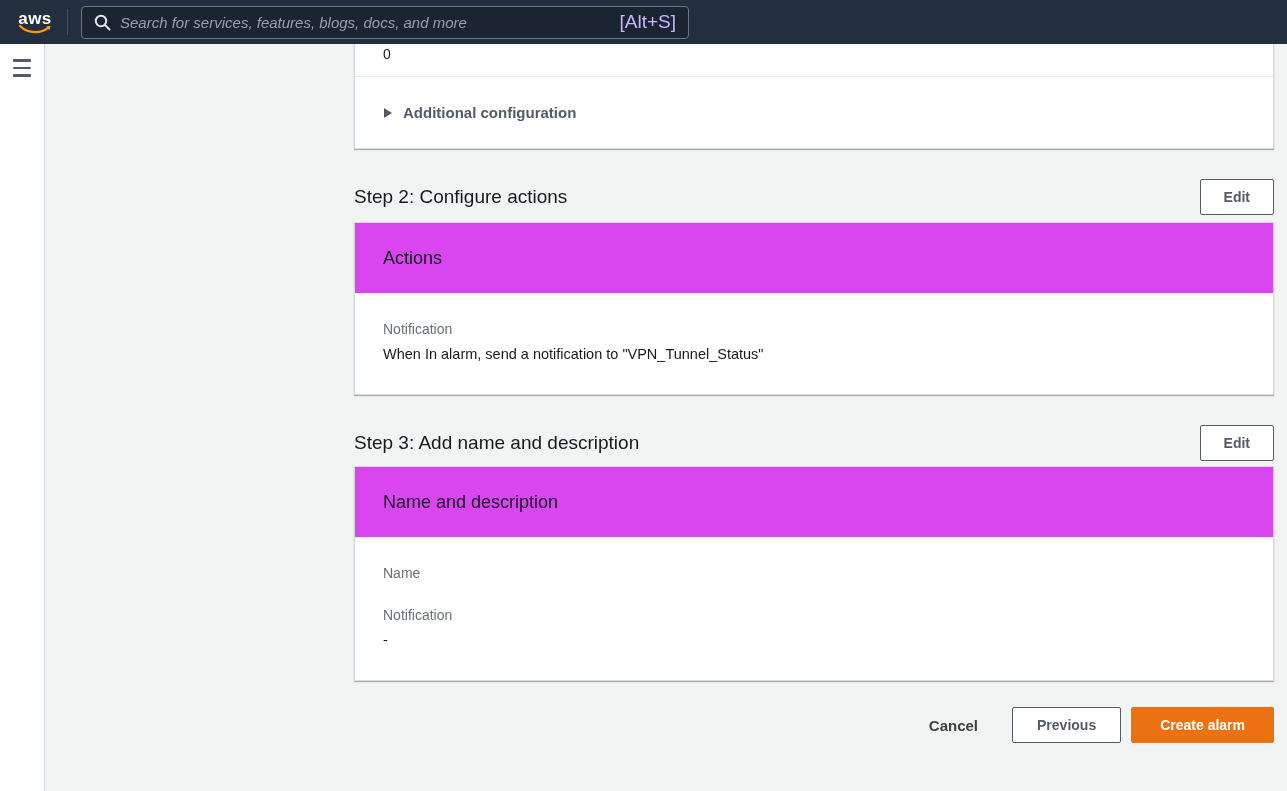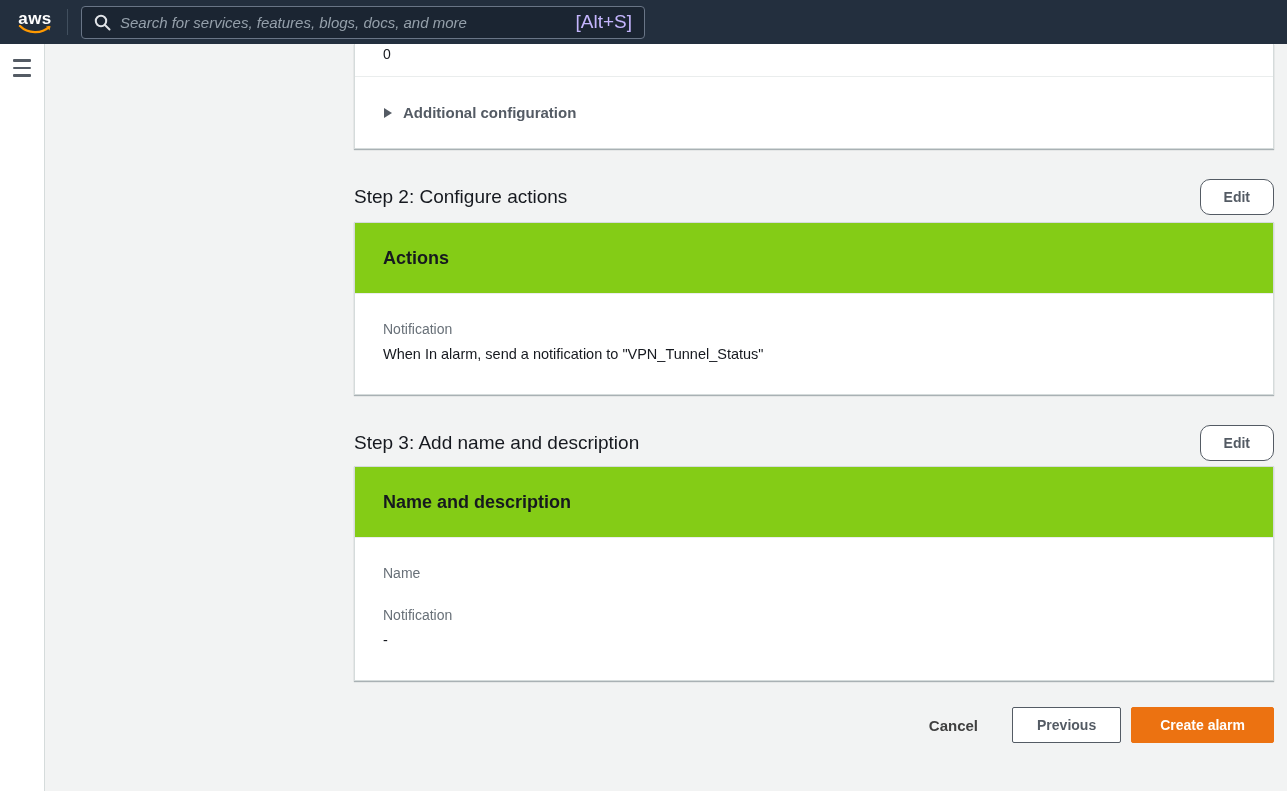--- a/index.html
+++ b/index.html
@@ -33,21 +33,21 @@
     padding: 0 14px 0 21px; cursor: pointer; height: 100%;
   }
   .grid-icon {
     display: grid; grid-template-columns: repeat(3, 4px);
     grid-template-rows: repeat(3, 4px); gap: 2.5px;
   }
   .grid-icon i { background: #ffffff; border-radius: 1px; }
   .services-label { color: #ffffff; font-size: 13.5px; font-weight: bold; }
   .searchbox {
     display: flex; align-items: center;
-    width: 564px; height: 33px; margin-left: 13px;
+    width: 608px; height: 33px; margin-left: 13px;
     background: #1b2532; border: 1px solid #697586; border-radius: 4px;
     padding: 0 12px; cursor: text;
   }
   .search-icon { flex: 0 0 auto; margin-right: 9px; }
   .search-placeholder {
     flex: 1; font-style: italic; font-size: 15px; color: #95a0ab;
     white-space: nowrap; overflow: hidden;
   }
   .search-shortcut { font-size: 19px; color: #c4b5fd; margin-left: 10px; }
 
@@ -97,37 +97,37 @@
   .btn {
     font-family: "Liberation Sans", sans-serif;
     font-size: 14px; font-weight: bold;
     border-radius: 2px; cursor: pointer; line-height: 1;
     height: 36px; display: inline-flex; align-items: center; justify-content: center;
   }
   .btn-secondary {
     background: #ffffff; border: 1px solid #545b64; color: #545b64;
     padding: 0 24px;
   }
-  .btn-edit { padding: 16px 23px; border-radius: 10px; }
+  .btn-edit { padding: 16px 23px; }
   .btn-primary {
     background: #ec7211; border: 1px solid #ec7211; color: #ffffff;
     padding: 0 28px;
   }
   .btn-link {
     background: none; border: none; color: #404040;
     font-size: 15px; font-weight: bold; cursor: pointer;
     font-family: "Liberation Sans", sans-serif;
   }
 
   .card-step2 { margin-top: 7px; }
   .card-step3 { margin-top: 5px; }
   .card-header {
-    background: #84cc16; border-bottom: 1px solid #eaeded;
+    background: #d946ef; border-bottom: 1px solid #eaeded;
     padding: 25px 28px 24px 28px;
-    font-size: 18px; font-weight: bold; color: #16191f;
+    font-size: 18px; font-weight: normal; color: #16191f;
   }
   .card-body { padding: 27px 28px 32px 28px; }
   .field + .field { margin-top: 26px; }
   .field-label { font-size: 14px; color: #687078; margin-bottom: 9px; }
   .field-value { font-size: 14.5px; color: #16191f; }
 
   .footer-actions {
     margin-top: 26px; padding-bottom: 12px;
     display: flex; align-items: center; justify-content: flex-end;
   }

